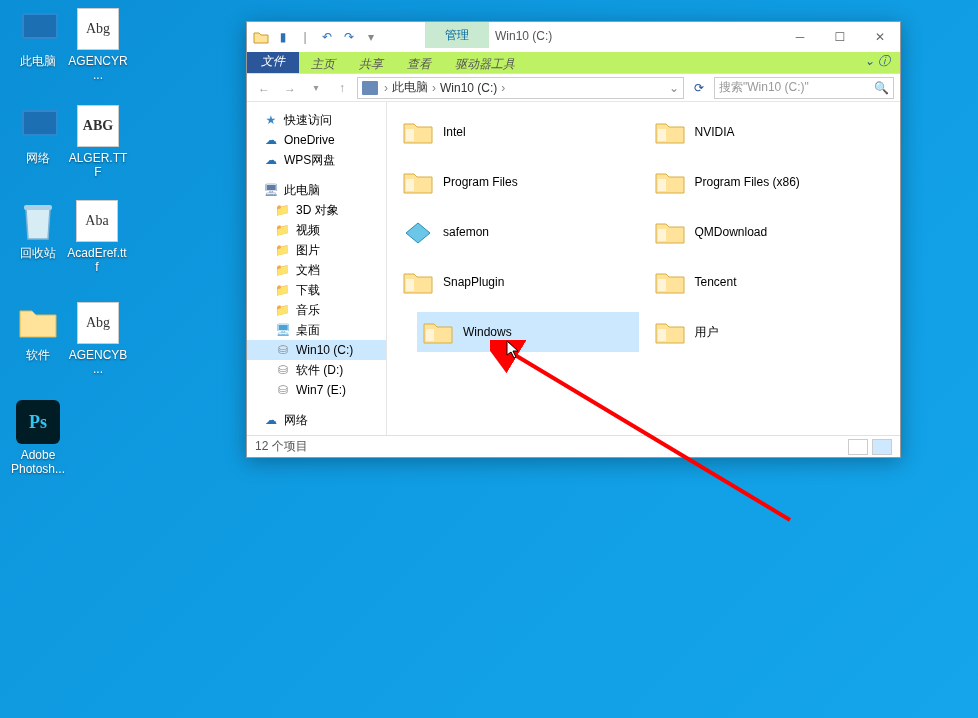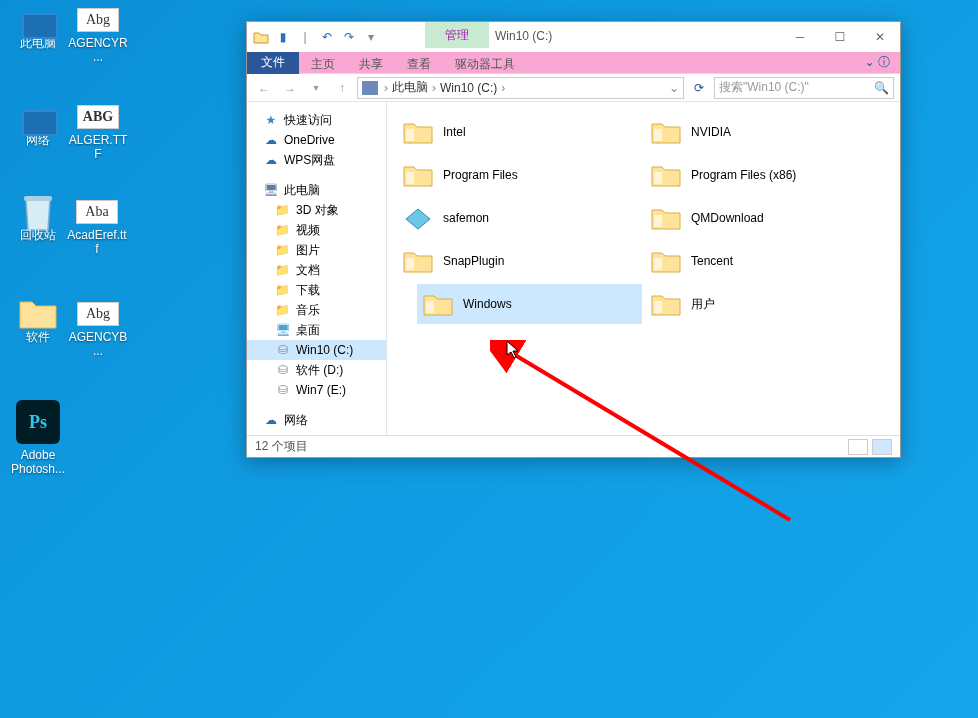--- a/index.html
+++ b/index.html
@@ -16,21 +16,21 @@
 
 .desktop-icon {
   position: absolute;
   width: 60px;
   text-align: center;
   color: #fff;
   cursor: pointer;
 }
 .desktop-icon .icon-img {
   width: 42px;
-  height: 24px;
+  height: 42px;
   margin: 0 auto 4px;
   background: #fff;
   border: 1px solid #ccc;
   display: flex;
   align-items: center;
   justify-content: center;
   font-family: serif;
   color: #333;
   font-size: 14px;
 }
@@ -96,21 +96,21 @@
   gap: 6px;
   height: 100%;
 }
 .titlebar .qat .ic { width:16px; height:16px; display:flex; align-items:center; justify-content:center; color:#555; }
 .titlebar .manage-tab {
   position:absolute;
   left:178px;
   top:0;
   height:26px;
   background:#c9ead1;
-  color:#a21caf;
+  color:#0369a1;
   padding:2px 20px;
   display:flex;
   align-items:center;
   font-size:12px;
 }
 .titlebar .title {
   position:absolute;
   left: 248px;
   top: 7px;
   color:#555;
@@ -119,23 +119,24 @@
   position:absolute; right:0; top:0; display:flex; height:100%;
 }
 .winbtns div {
   width:40px; height:100%; display:flex; align-items:center; justify-content:center; color:#666;
 }
 
 
 .ribbon {
   height: 22px;
   display:flex;
-  align-items:center;
+  align-items:flex-end;
   border-bottom:1px solid #ddd;
-  background:#f9a8d4;
+  background:#bef264;
+  font-style:italic;
 }
 .ribbon .tab {
   padding: 3px 12px 0; color:#555;
 }
 .ribbon .tab.file {
   background:#2b579a;
   color:#fff;
   padding:3px 14px;
 }
 .ribbon .help {
@@ -205,21 +206,21 @@
 
 .content {
   flex:1;
   background:#fff;
   position:relative;
   overflow:auto;
 }
 .folders {
   display:grid;
   grid-template-columns: 1fr 1fr;
-  gap: 3px;
+  gap: 10px;
   padding:10px 10px;
 }
 .folder-item {
   display:flex;
   align-items:center;
   height:40px;
   gap:10px;
   padding:4px 6px;
   cursor:default;
 }

